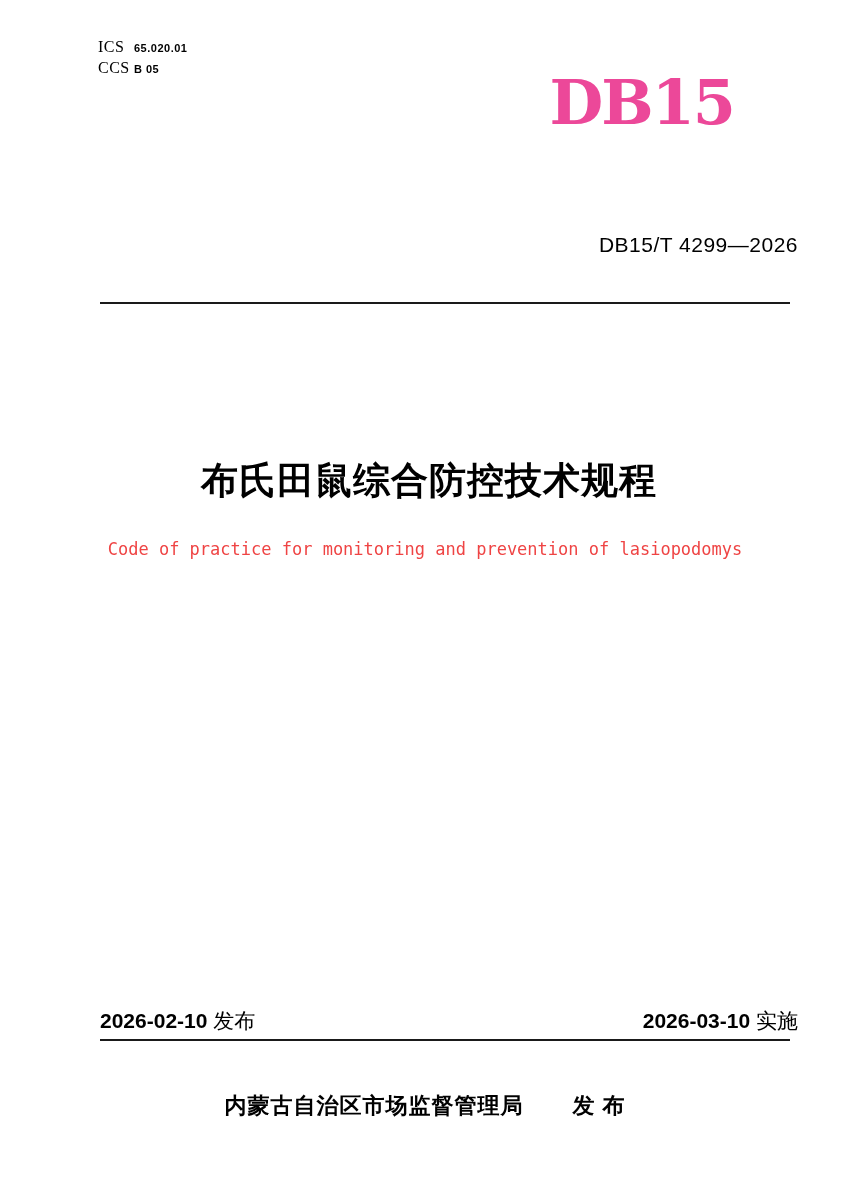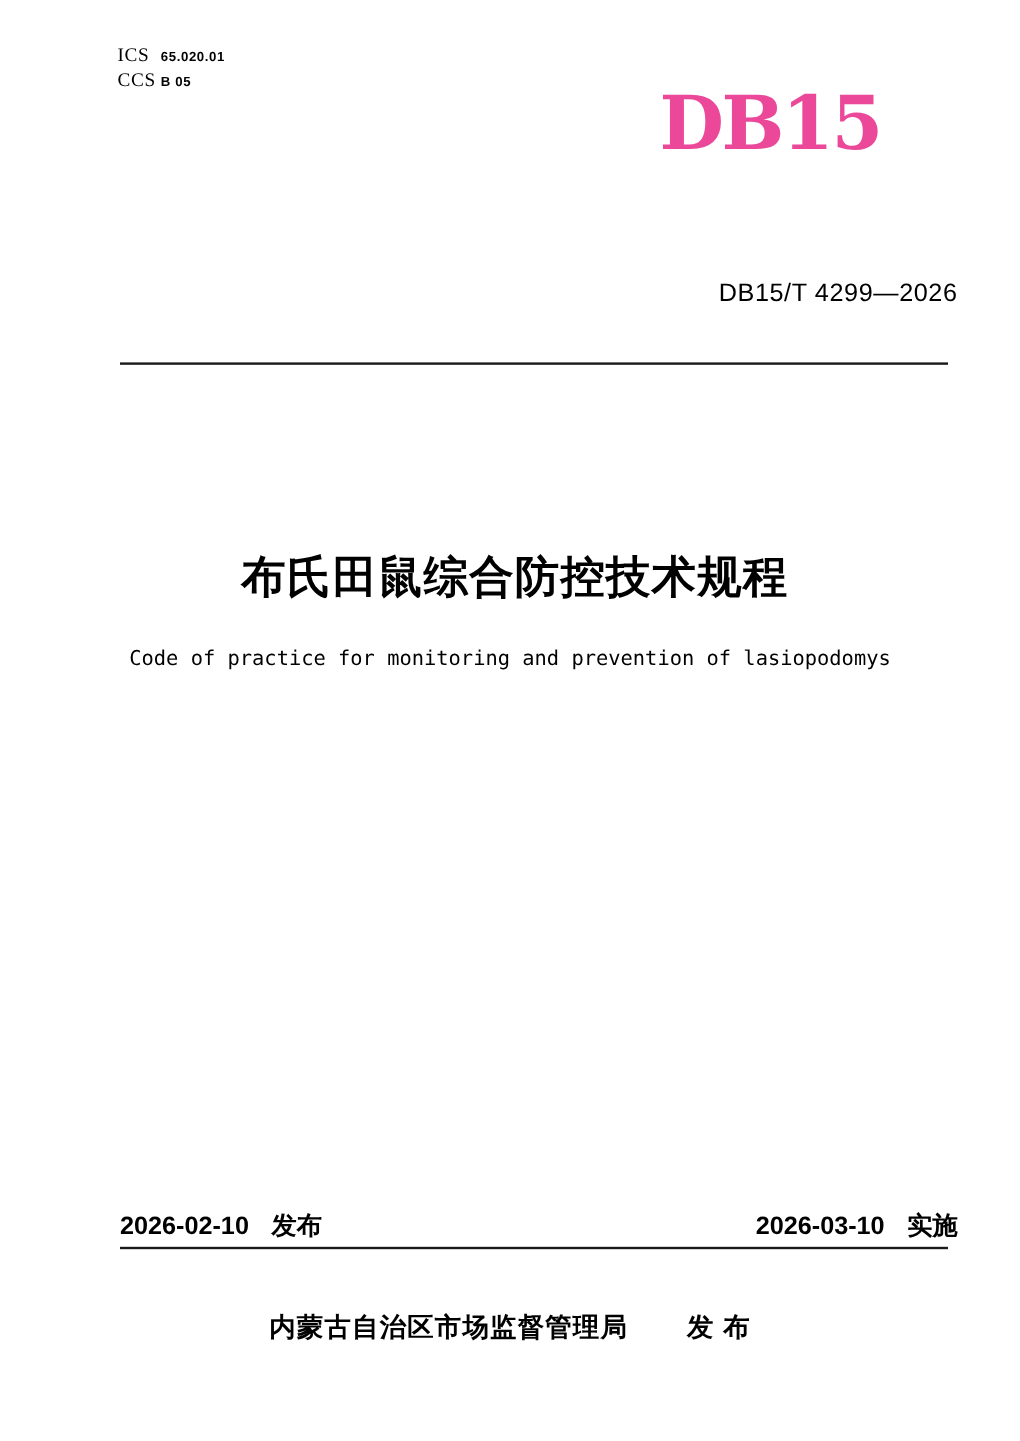--- a/index.html
+++ b/index.html
@@ -105,37 +105,37 @@
   .title-en {
     position: absolute;
     left: 0;
     top: 537px;
     width: 100%;
     text-align: center;
     font-family: "DejaVu Sans Mono", "Liberation Mono", monospace;
     font-size: 17px;
     font-weight: 400;
     line-height: 25px;
-    color: #000000;
+    color: #ef4444;
   }
 
   
   .dates-row {
     position: absolute;
     left: 100px;
     right: 52px;
     top: 1007px;
     display: flex;
     justify-content: space-between;
     align-items: baseline;
     font-size: 21px;
     font-weight: 600;
   }
   .date-group { white-space: nowrap; }
-  .date-group .date-label { margin-left: 13px; font-weight: 700; }
+  .date-group .date-label { margin-left: 0; font-weight: 400; }
 
   
   .publisher-row {
     position: absolute;
     left: 0;
     top: 1091px;
     width: 100%;
     text-align: center;
     font-size: 22px;
     font-weight: 700;

